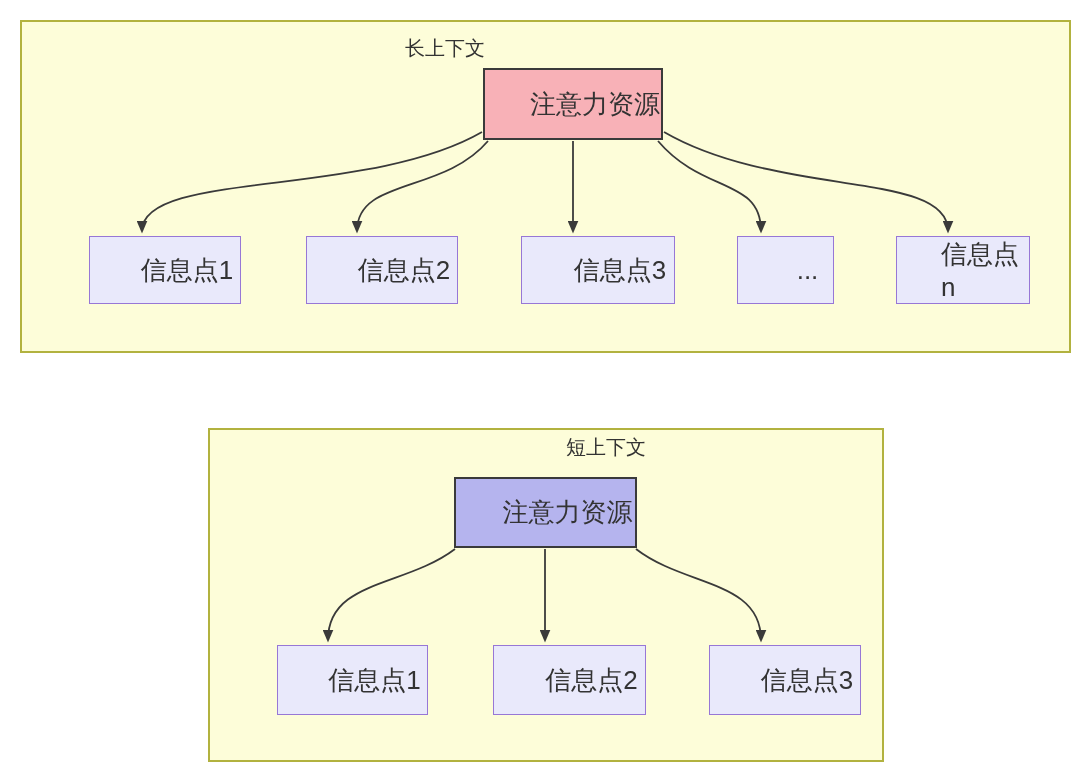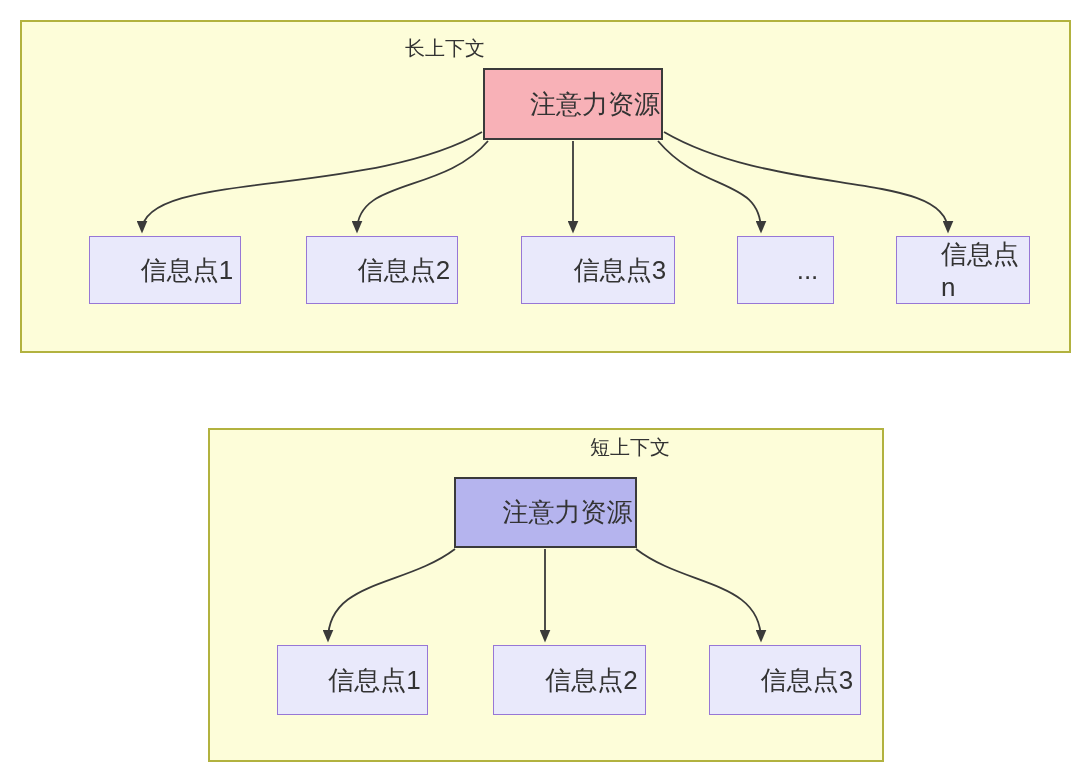--- a/index.html
+++ b/index.html
@@ -69,21 +69,21 @@
 </style>
 </head>
 <body>
 
 <div class="canvas">
 
   <div class="frame" style="left:20px;top:20px;width:1051px;height:333px;"></div>
   <div class="frame-title" style="left:20px;top:36px;width:850px;">长上下文</div>
 
   <div class="frame" style="left:208px;top:428px;width:676px;height:334px;"></div>
-  <div class="frame-title" style="left:208px;top:435px;width:796px;padding-left:24px;">短上下文</div>
+  <div class="frame-title" style="left:208px;top:435px;width:796px;">短上下文</div>
 
   <svg class="edges" width="1080" height="774" viewBox="0 0 1080 774" aria-hidden="true">
     <defs>
       <marker id="arrow" markerUnits="userSpaceOnUse" markerWidth="13" markerHeight="11" refX="10.5" refY="5.5" orient="auto">
         <path class="arrowhead-fill" d="M0,0 L13,5.5 L0,11 z"></path>
       </marker>
     </defs>
     <path class="edge" marker-end="url(#arrow)" d="M482,132 C368,198 142,170 142,231"></path>
     <path class="edge" marker-end="url(#arrow)" d="M488,141 C443,194 357,178 357,231"></path>
     <path class="edge" marker-end="url(#arrow)" d="M573,141 L573,231"></path>

